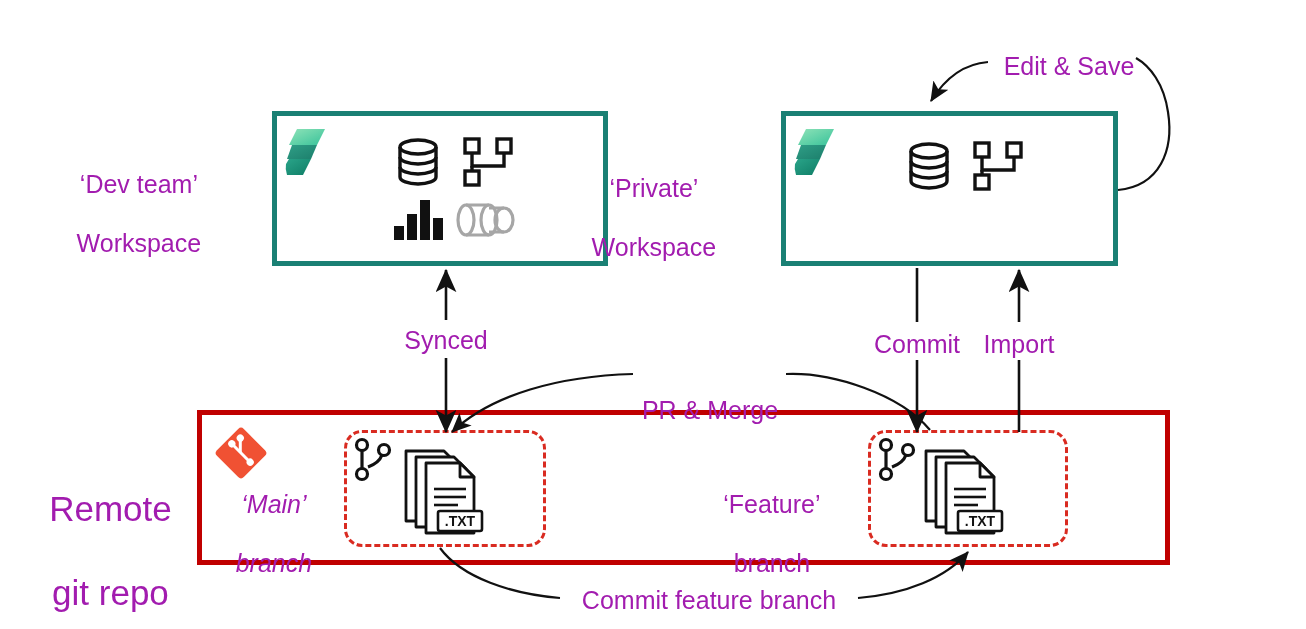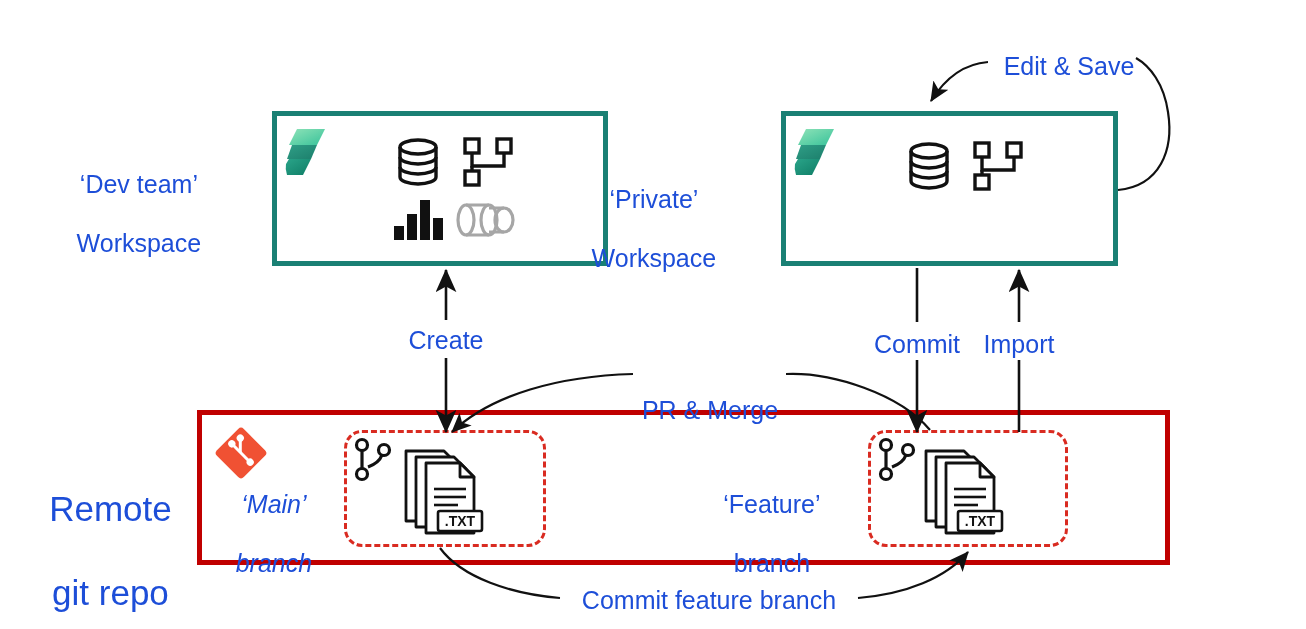--- a/index.html
+++ b/index.html
@@ -1,18 +1,18 @@
 <!DOCTYPE html>
 <html><head>
 <meta charset="utf-8">
 <style>
   html,body{margin:0;padding:0;background:#ffffff;}
   body{font-family:"Liberation Sans","DejaVu Sans",sans-serif;}
   #stage{position:relative;width:1306px;height:629px;background:#ffffff;overflow:hidden;}
-  .lbl{position:absolute;color:#1d4ed8;font-size:25px;line-height:1.18;white-space:pre;}
+  .lbl{position:absolute;color:#a21caf;font-size:25px;line-height:1.18;white-space:pre;}
   .lbl.ctr{text-align:center;}
   .lbl.rgt{text-align:center;}
   .wsbox{position:absolute;border:5px solid #1a8074;background:#ffffff;box-sizing:border-box;}
   .repobox{position:absolute;border:5px solid #c00000;background:#ffffff;box-sizing:border-box;}
   .dashbox{position:absolute;border:3px dashed #d92b21;border-radius:18px;background:transparent;box-sizing:border-box;}
   svg.ov{position:absolute;left:0;top:0;width:1306px;height:629px;overflow:visible;pointer-events:none;}
   .icn{position:absolute;}
   .repo-title{font-size:35px;line-height:1.2;}
 </style>
 </head>
@@ -22,21 +22,21 @@
 
   <div class="wsbox" style="left:272px;top:111px;width:336px;height:155px;"></div>
 
   <div class="wsbox" style="left:781px;top:111px;width:337px;height:155px;"></div>
 
   <div class="lbl rgt" style="left:0px;top:140px;width:250px;">
     <span>‘Dev team’</span><br>
     <span>Workspace</span>
   </div>
 
-  <div class="lbl rgt" style="left:515px;top:155px;width:250px;">
+  <div class="lbl rgt" style="left:515px;top:144px;width:250px;">
     <span>‘Private’</span><br>
     <span>Workspace</span>
   </div>
 
   <svg class="icn" style="left:281px;top:125px;" width="48" height="52" viewBox="0 0 48 52">
     <defs>
       <linearGradient id="fg1" x1="0" y1="0" x2="1" y2="1">
         <stop offset="0" stop-color="#8fe3b8"></stop>
           <stop offset="1" stop-color="#38c29a"></stop>
       </linearGradient>
@@ -240,21 +240,21 @@
       <path d="M930 430 C900 394 832 372 786 374" fill="none" stroke="#111111" stroke-width="2.2"></path>
       <path d="M633 374 C560 376 492 394 452 432" fill="none" stroke="#111111" stroke-width="2.2" marker-end="url(#ah)"></path>
     </g>
 
     <g>
       <path d="M440 548 C462 578 512 594 560 598" fill="none" stroke="#111111" stroke-width="2.2"></path>
       <path d="M858 598 C906 594 946 578 968 552" fill="none" stroke="#111111" stroke-width="2.2" marker-end="url(#ah)"></path>
     </g>
   </svg>
 
-  <div class="lbl ctr" style="left:366px;top:326px;width:160px;">Create</div>
+  <div class="lbl ctr" style="left:366px;top:326px;width:160px;">Synced</div>
 
   <div class="lbl ctr" style="left:939px;top:330px;width:160px;">Import</div>
 
   <div class="lbl ctr" style="left:837px;top:330px;width:160px;">Commit</div>
 
   <div class="lbl ctr" style="left:993px;top:52px;width:152px;">Edit &amp; Save</div>
 
   <div class="lbl ctr" style="left:634px;top:376px;width:152px;margin-top:20px;">PR &amp; Merge</div>
 
   <div class="lbl ctr" style="left:559px;top:586px;width:300px;">Commit feature branch</div>

